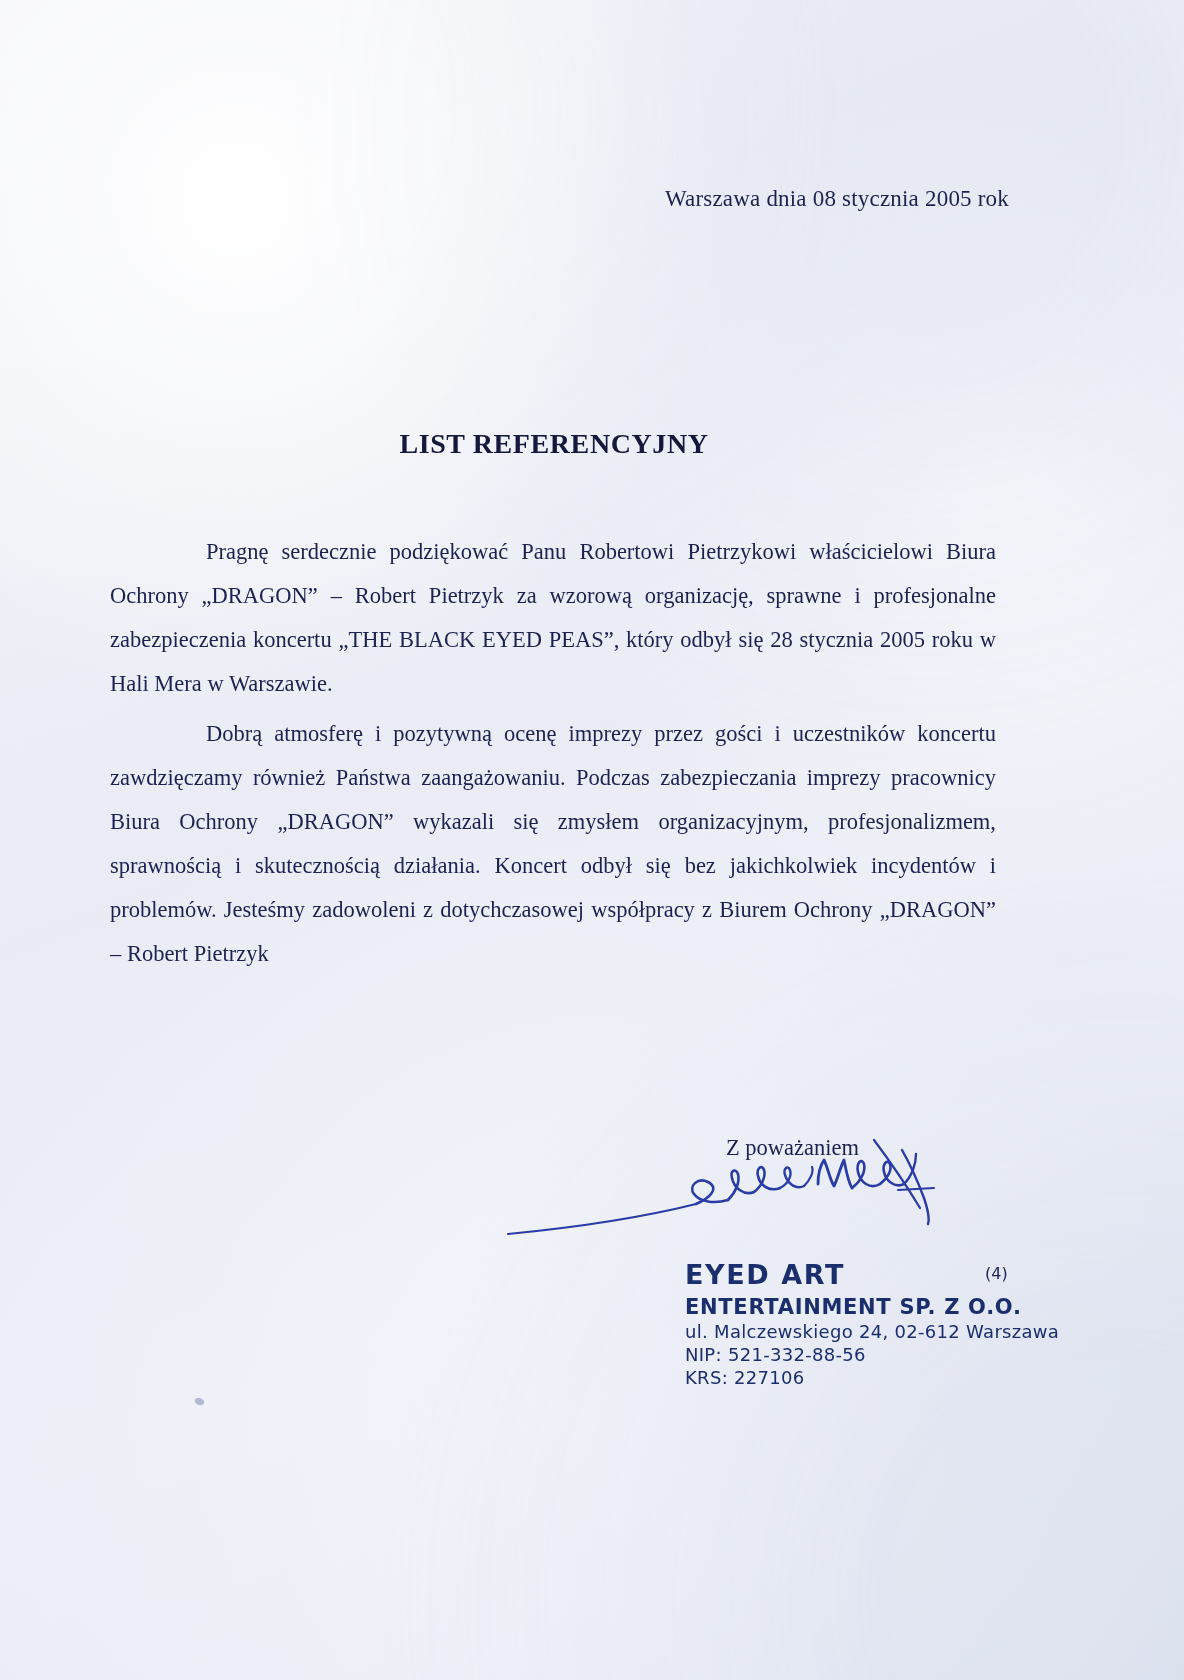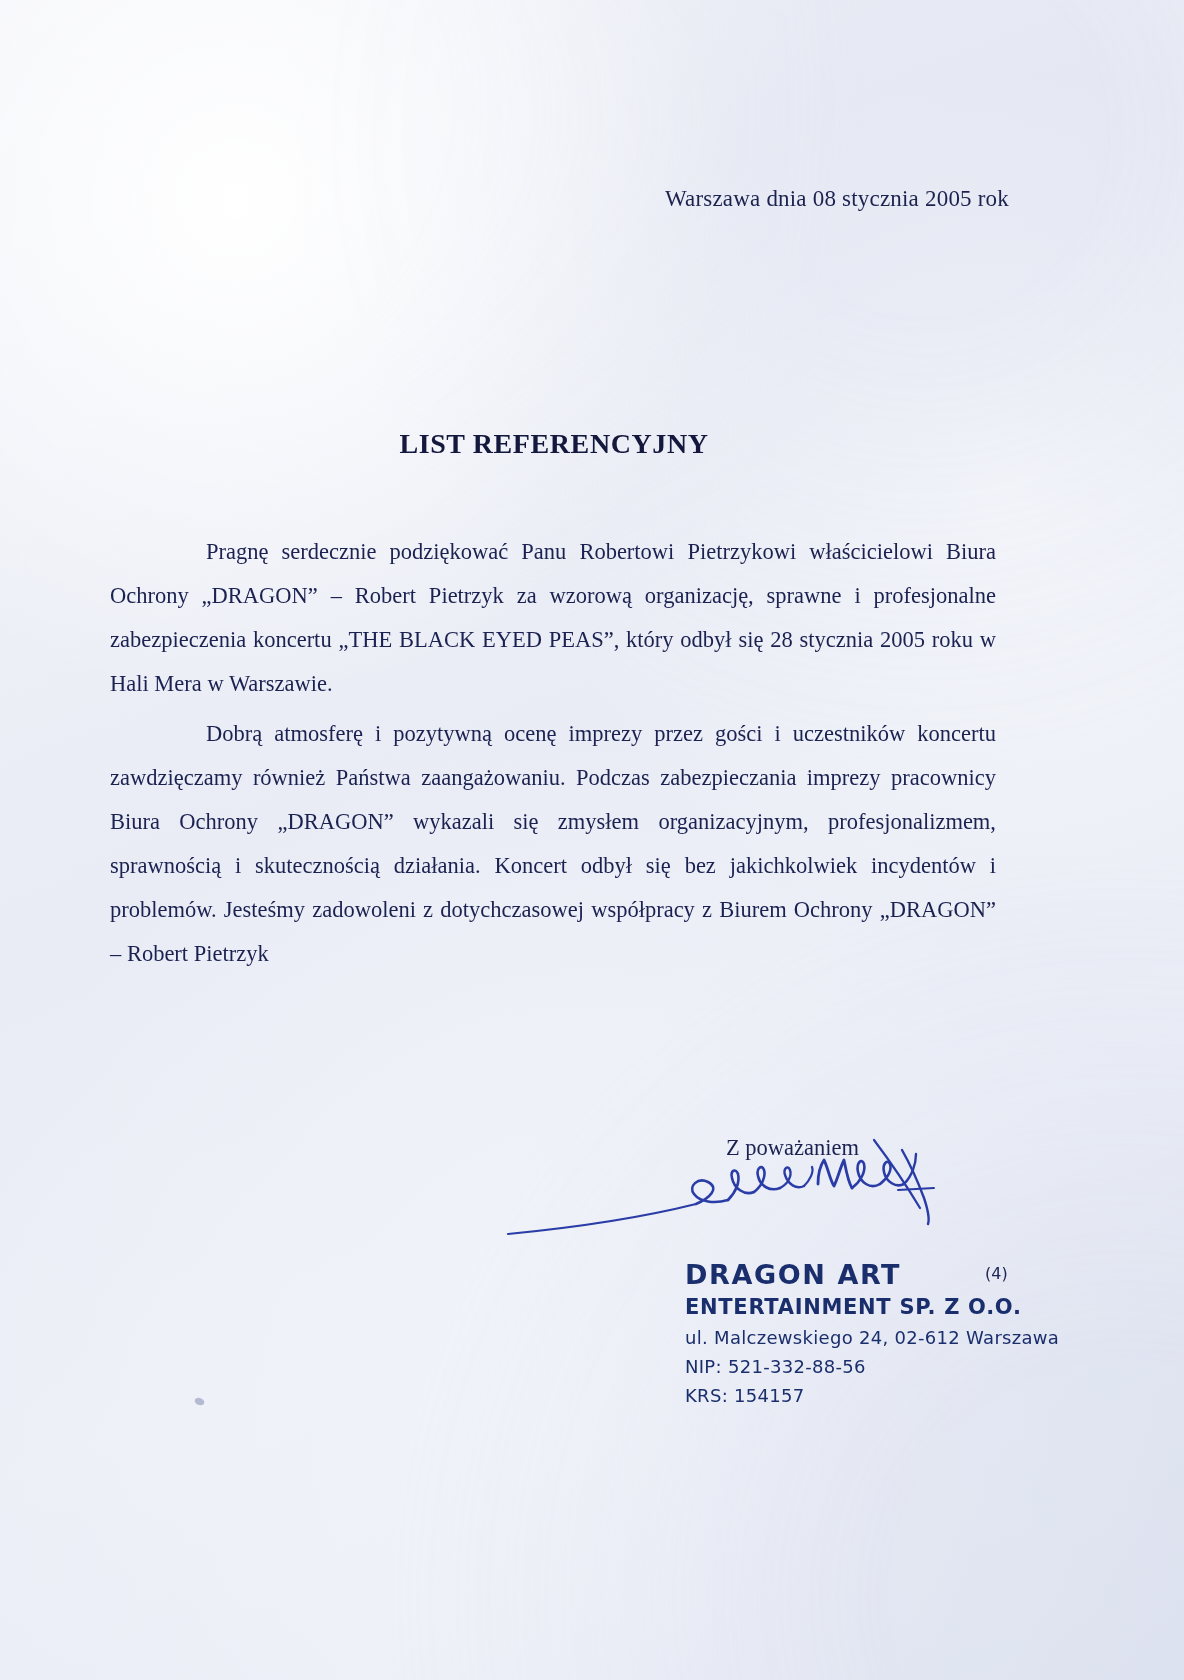--- a/index.html
+++ b/index.html
@@ -126,21 +126,21 @@
     font-size: 21px;
     font-weight: bold;
     letter-spacing: .7px;
     margin-top: 1px;
   }
   #imprint .line3,
   #imprint .line4,
   #imprint .line5 {
     font-size: 18px;
     letter-spacing: .3px;
-    margin-top: 6px;
+    margin-top: 0;
   }
 
   
   #page-mark {
     position: absolute;
     top: 1264px;
     left: 985px;
     font-size: 16px;
     font-family: "DejaVu Sans", sans-serif;
     color: #20275a;
@@ -189,24 +189,24 @@
         <path d="M352 58 C 360 52, 366 42, 364 34 C 362 28, 356 32, 358 42 C 360 52, 370 60, 380 54" stroke-width="2.6"></path>
         <path d="M380 54 C 388 48, 392 40, 390 34 C 388 29, 382 33, 384 42 C 386 52, 396 58, 404 54" stroke-width="2.6"></path>
         <path d="M404 54 C 412 46, 416 34, 416 24" stroke-width="2.4"></path>
         <path d="M402 20 C 410 34, 418 52, 424 68 C 428 80, 430 88, 428 94" stroke-width="2.4"></path>
         <path d="M398 60 L 434 58" stroke-width="2"></path>
         <path d="M374 10 C 392 34, 408 58, 420 78" stroke-width="2.2"></path>
       </g>
     </svg>
 
     <div id="imprint">
-      <div class="line1">DRAGON ART</div>
+      <div class="line1">EYED ART</div>
       <div class="line2">ENTERTAINMENT SP. Z O.O.</div>
       <div class="line3">ul. Malczewskiego 24, 02-612 Warszawa</div>
       <div class="line4">NIP: 521-332-88-56</div>
-      <div class="line5">KRS: 154157</div>
+      <div class="line5">KRS: 227106</div>
     </div>
 
     <div id="page-mark">(4)</div>
 
     <div class="speck"></div>
   </div>
 </div>
 
 </body></html>

